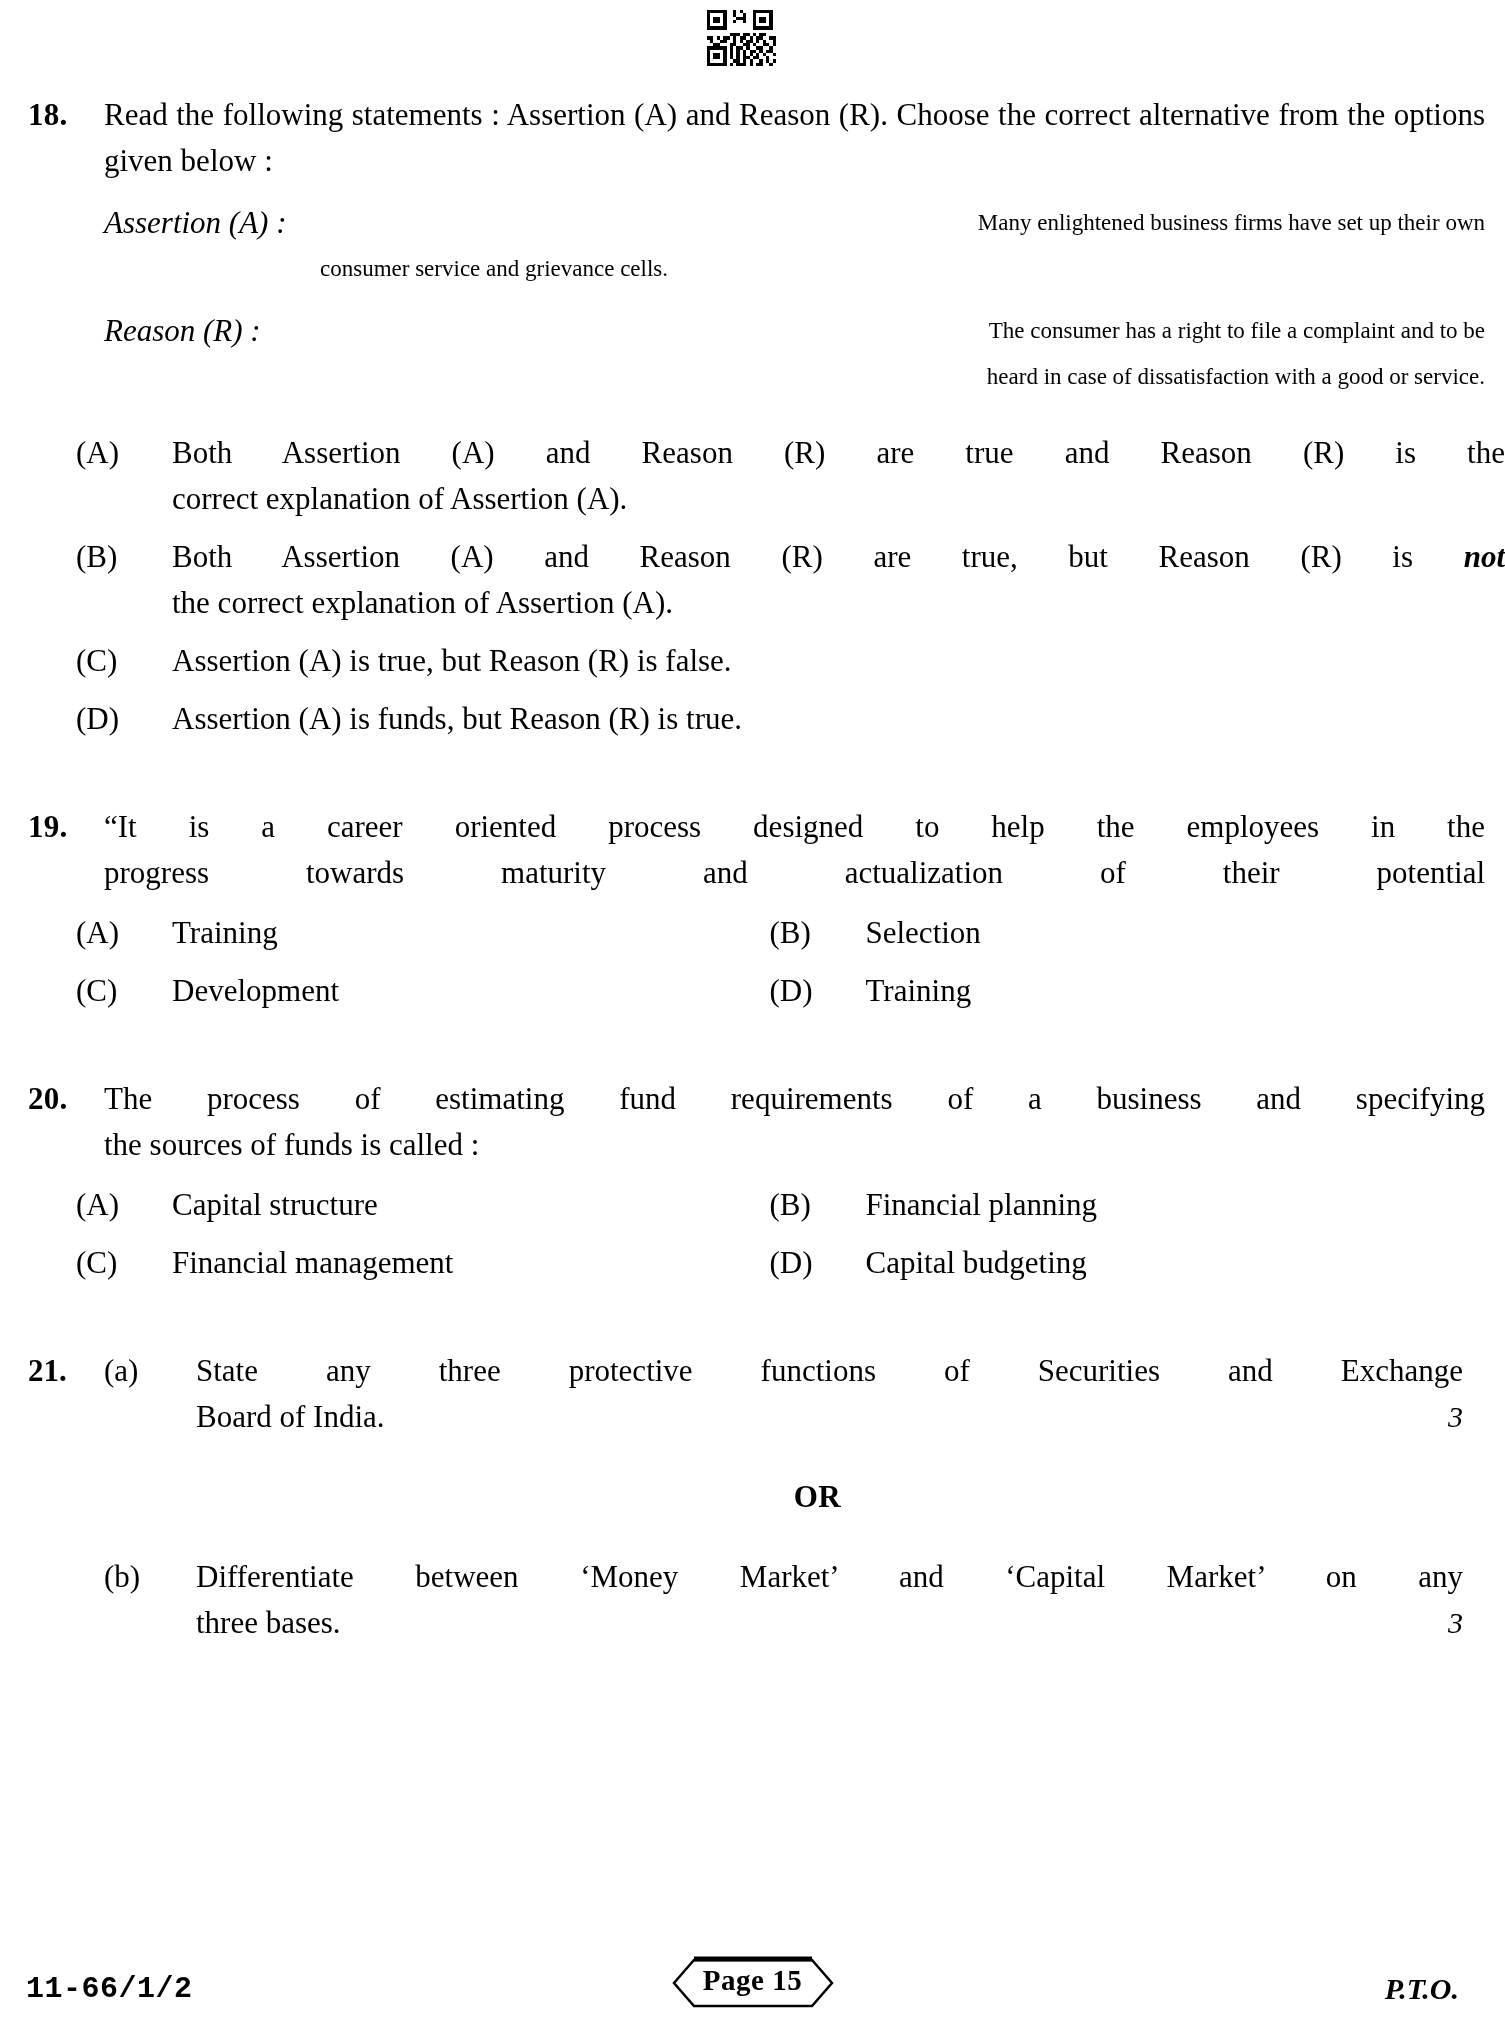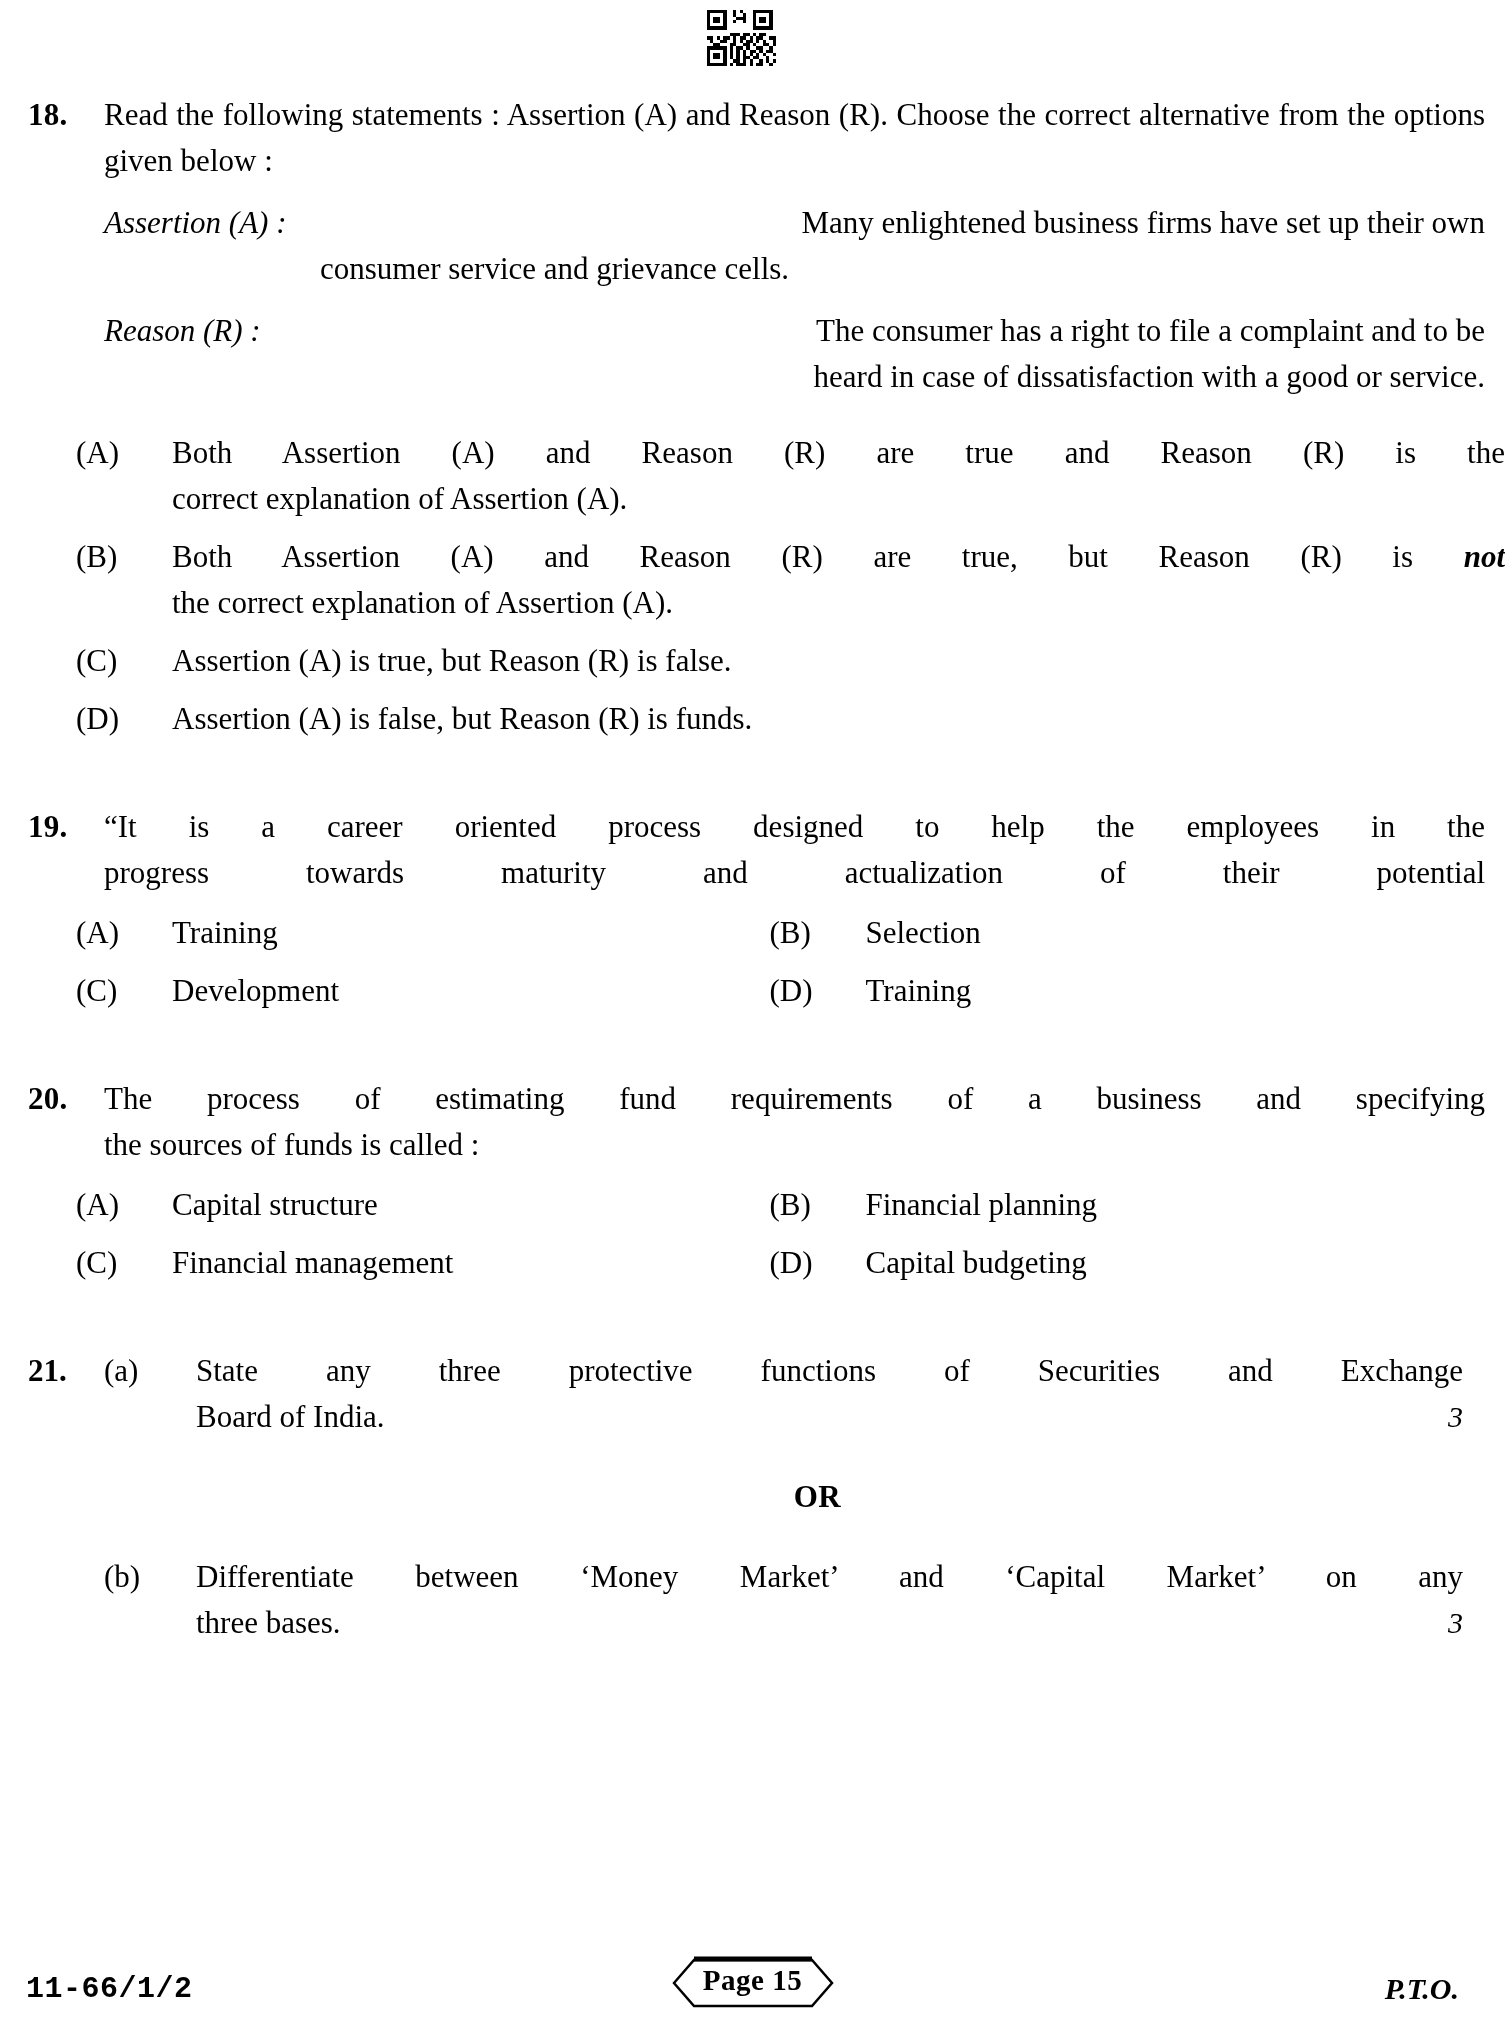--- a/index.html
+++ b/index.html
@@ -79,21 +79,21 @@
   .ar-label {
     flex: 0 0 auto;
     width: 216px;
     font-style: italic;
     font-size: 31px;
     line-height: 46px;
     white-space: nowrap;
   }
   .ar-text {
     flex: 1 1 auto;
-    font-size: 31px;
+    font-size: 23px;
     line-height: 46px;
     text-align: justify;
     text-align-last: right;
   }
   .ar-text.last-left { text-align-last: left; }
 
   
   .opt-row {
     display: flex;
     align-items: flex-start;
@@ -376,21 +376,21 @@
     <div class="opt-row">
       <div class="opt-key">(C)</div>
       <div class="opt-txt">
         <div>Assertion (A) is true, but Reason (R) is false.</div>
       </div>
     </div>
 
     <div class="opt-row">
       <div class="opt-key">(D)</div>
       <div class="opt-txt">
-        <div>Assertion (A) is false, but Reason (R) is funds.</div>
+        <div>Assertion (A) is funds, but Reason (R) is true.</div>
       </div>
     </div>
 
     <div class="gap-xl"></div>
 
     <div class="qrow">
       <div class="qnum">19.</div>
       <div class="qbody">
         <div style="text-align:justify; text-align-last:justify;">“It is a career oriented process designed to help the employees in the</div>
         <div style="text-align:justify; text-align-last:justify;">progress towards maturity and actualization of their potential</div>

